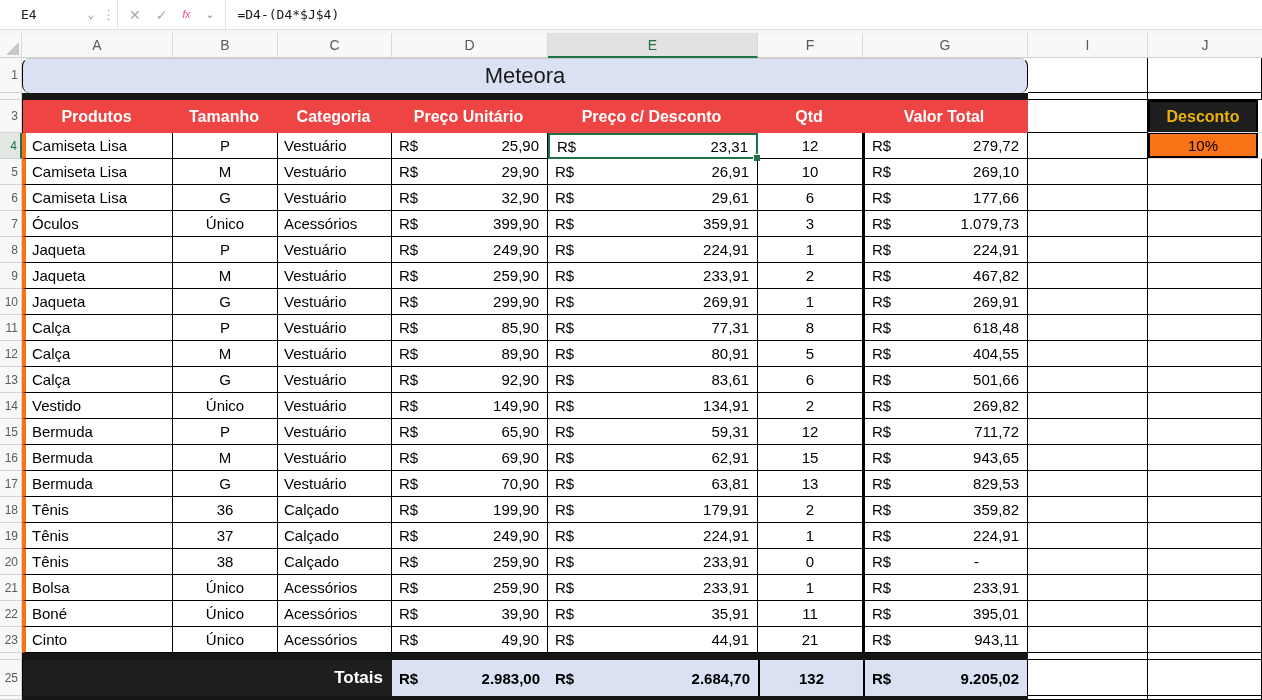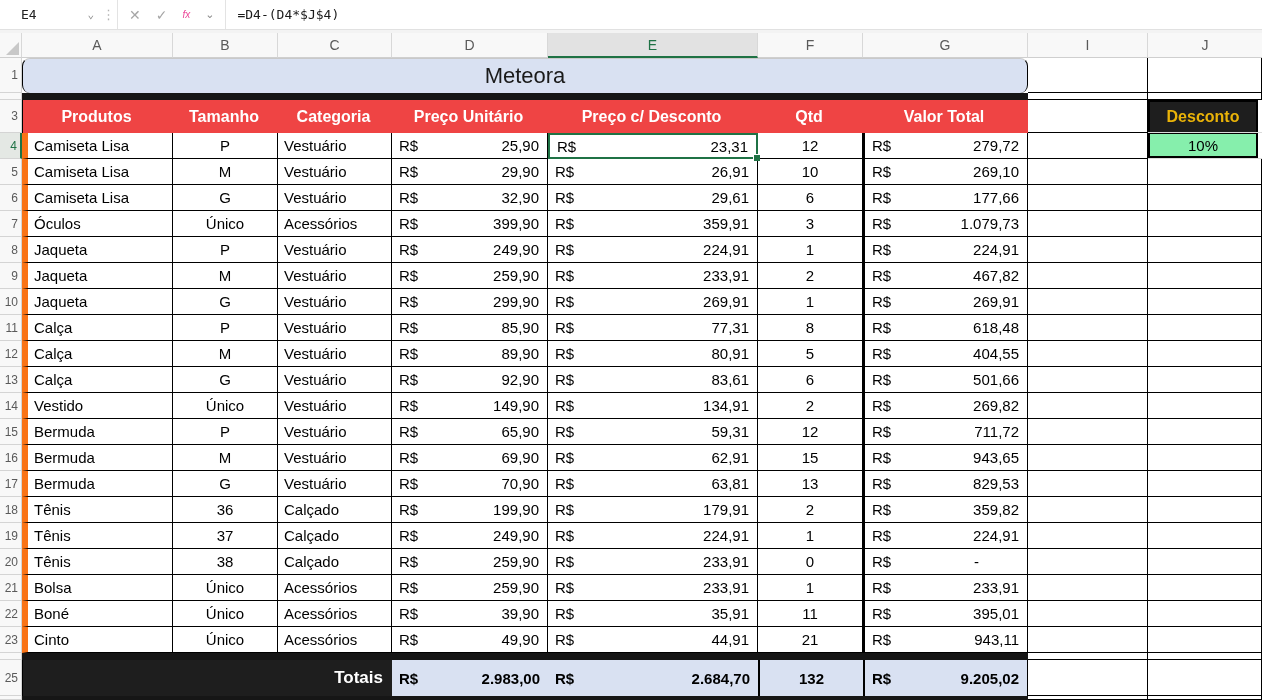--- a/index.html
+++ b/index.html
@@ -53,34 +53,34 @@
   .hc { background:#ef4444; color:#fff; font-weight:bold; font-size:16px;
     display:flex; align-items:center; justify-content:center; border-right:3px solid #ef4444; }
   .hc:last-of-type { border-right:1px solid #000; }
   .hc.first { border-left:1px solid #000; }
   .r-data { height:26px; }
   .c { display:flex; align-items:center; font-size:15px; color:#000;
     border-right:1px solid #000; border-bottom:1px solid #000; background:#fff; }
   .left { padding-left:6px; justify-content:flex-start; }
   .center { justify-content:center; }
   .cur { justify-content:space-between; padding:0 8px 0 7px; }
-  .firstc { border-left:6px solid #f97316; }
+  .firstc { border-left:4px solid #f97316; }
   .thickL { border-left:2px solid #000; }
   .dash { padding-right:40px; }
 
   .selcell { border:2px solid #1f7245 !important; position:relative; }
   .selcell::after { content:""; position:absolute; right:-4px; bottom:-4px; width:6px; height:6px;
     background:#1f7245; border-left:1px solid #fff; border-top:1px solid #fff; }
 
   
   .jbox { width:114px; border-bottom:1px solid #dcdcdc; background:#fff; }
   .descHdr { height:100%; margin-right:4px; background:#1e1e1e; color:#eab308; font-weight:bold; font-size:16px;
     display:flex; align-items:center; justify-content:center;
     border:2px solid #000; border-bottom:none; }
-  .descVal { height:100%; margin-right:4px; background:#86efac; color:#000; font-size:15px;
+  .descVal { height:100%; margin-right:4px; background:#f97316; color:#000; font-size:15px;
     display:flex; align-items:center; justify-content:center;
     border:2px solid #000; border-top:1px solid #000; }
 
   
   .r-tot { height:36px; }
   .totlabel { width:370px; background:#1e1e1e; color:#fff; font-weight:bold; font-size:17px;
     display:flex; align-items:center; justify-content:flex-end; padding-right:9px;
     border-left:1px solid #000; }
   .tot { background:#D9E1F2; font-weight:bold; border-right:none; border-bottom:none; }
   .tot.bR { border-right:1px solid #000; }

